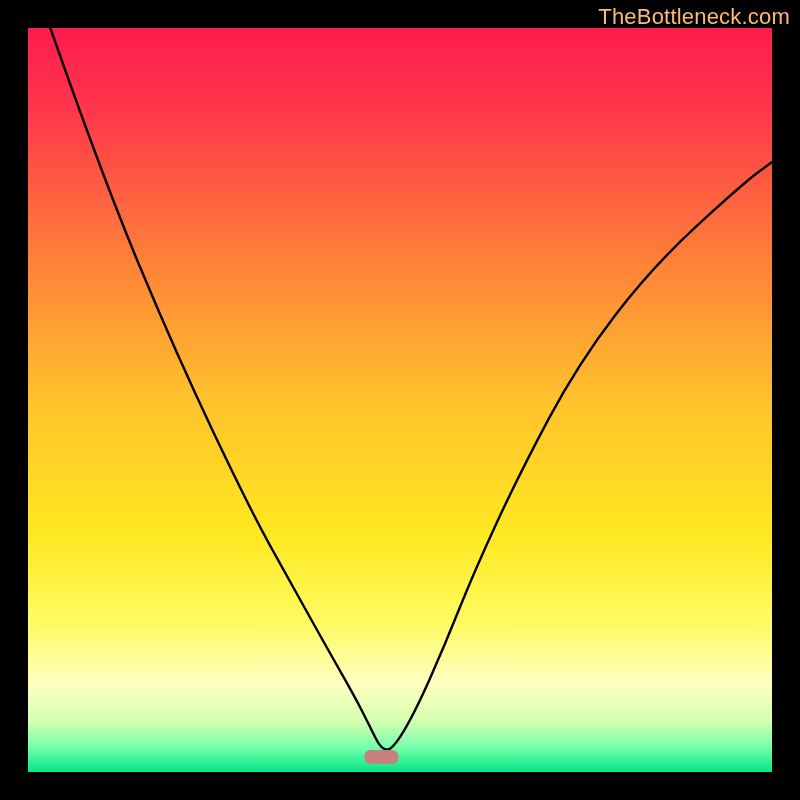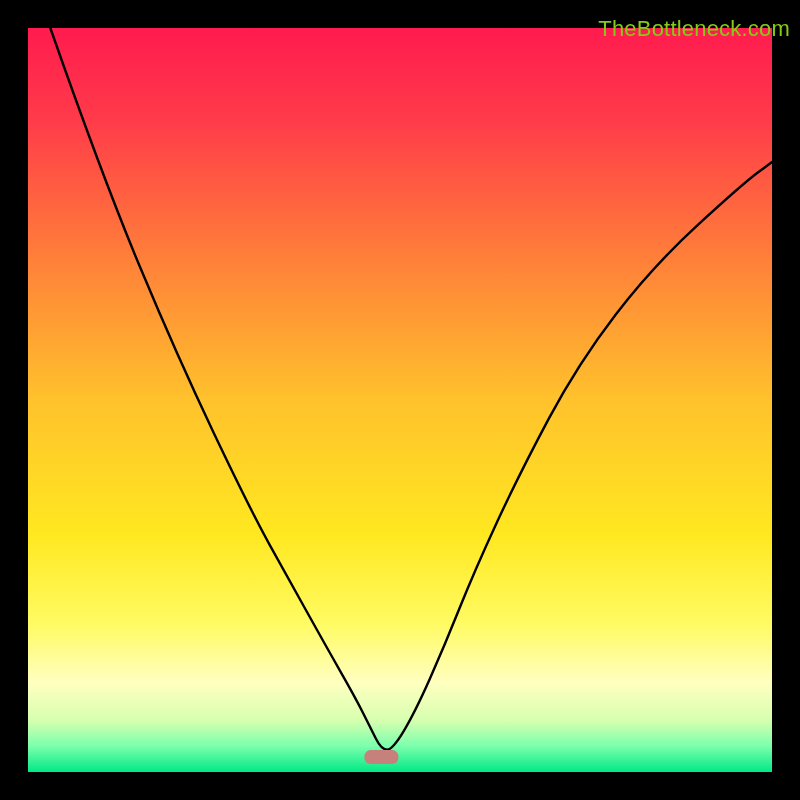--- a/index.html
+++ b/index.html
@@ -11,23 +11,23 @@
     font-family: Arial, Helvetica, sans-serif;
     overflow: hidden;
   }
   .stage {
     position: relative;
     width: 800px;
     height: 800px;
   }
   .attribution {
     position: absolute;
-    top: 16px;
+    top: 4px;
     right: 10px;
-    color: #84cc16;
+    color: #fdba74;
     font-size: 22px;
     font-weight: 500;
     letter-spacing: 0.2px;
     z-index: 10;
   }
   svg {
     display: block;
   }
 </style>
 </head>

